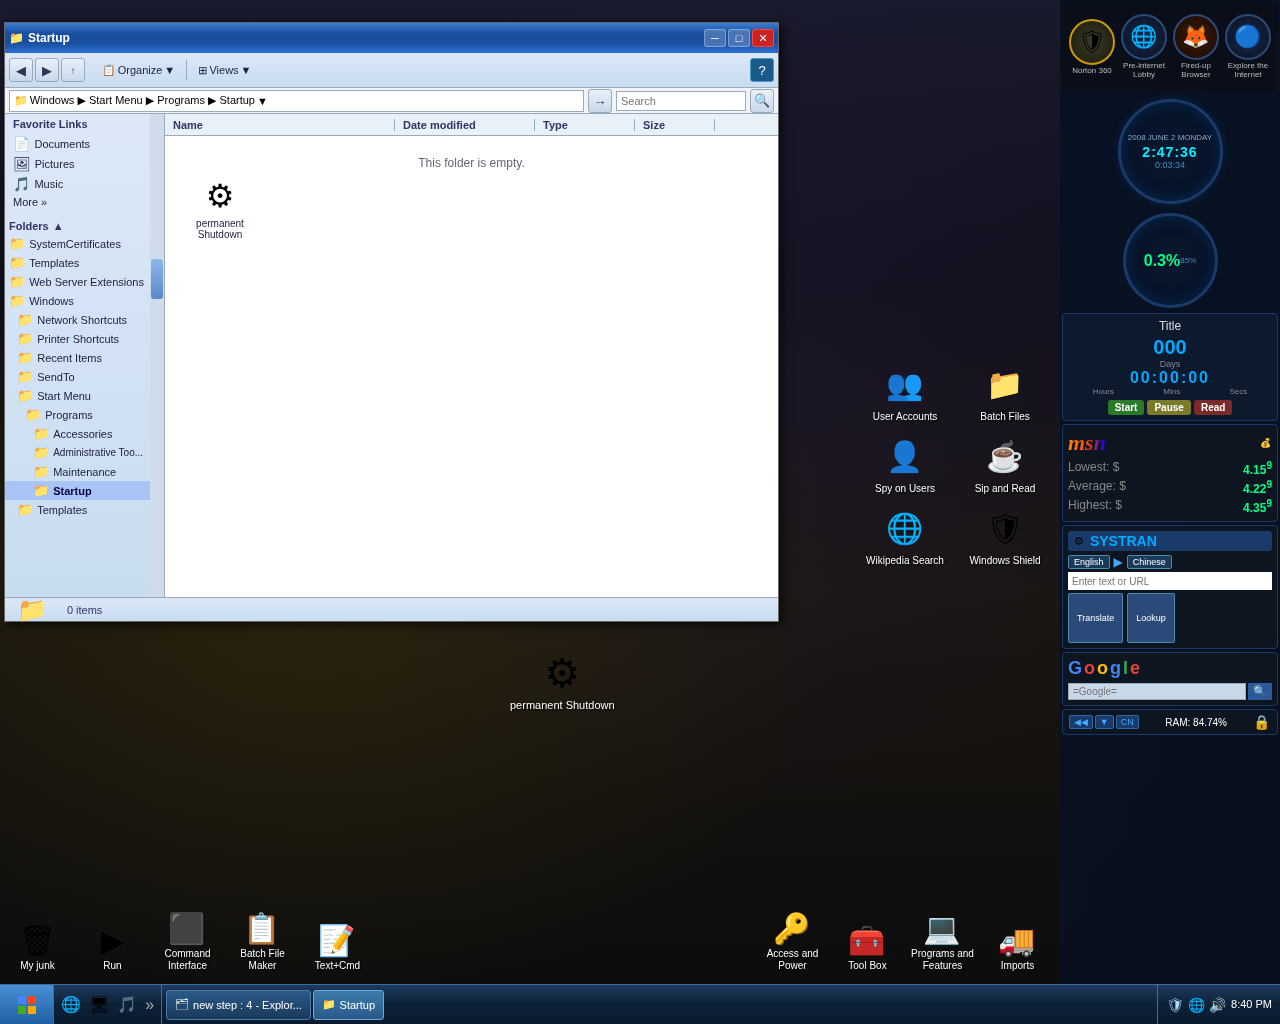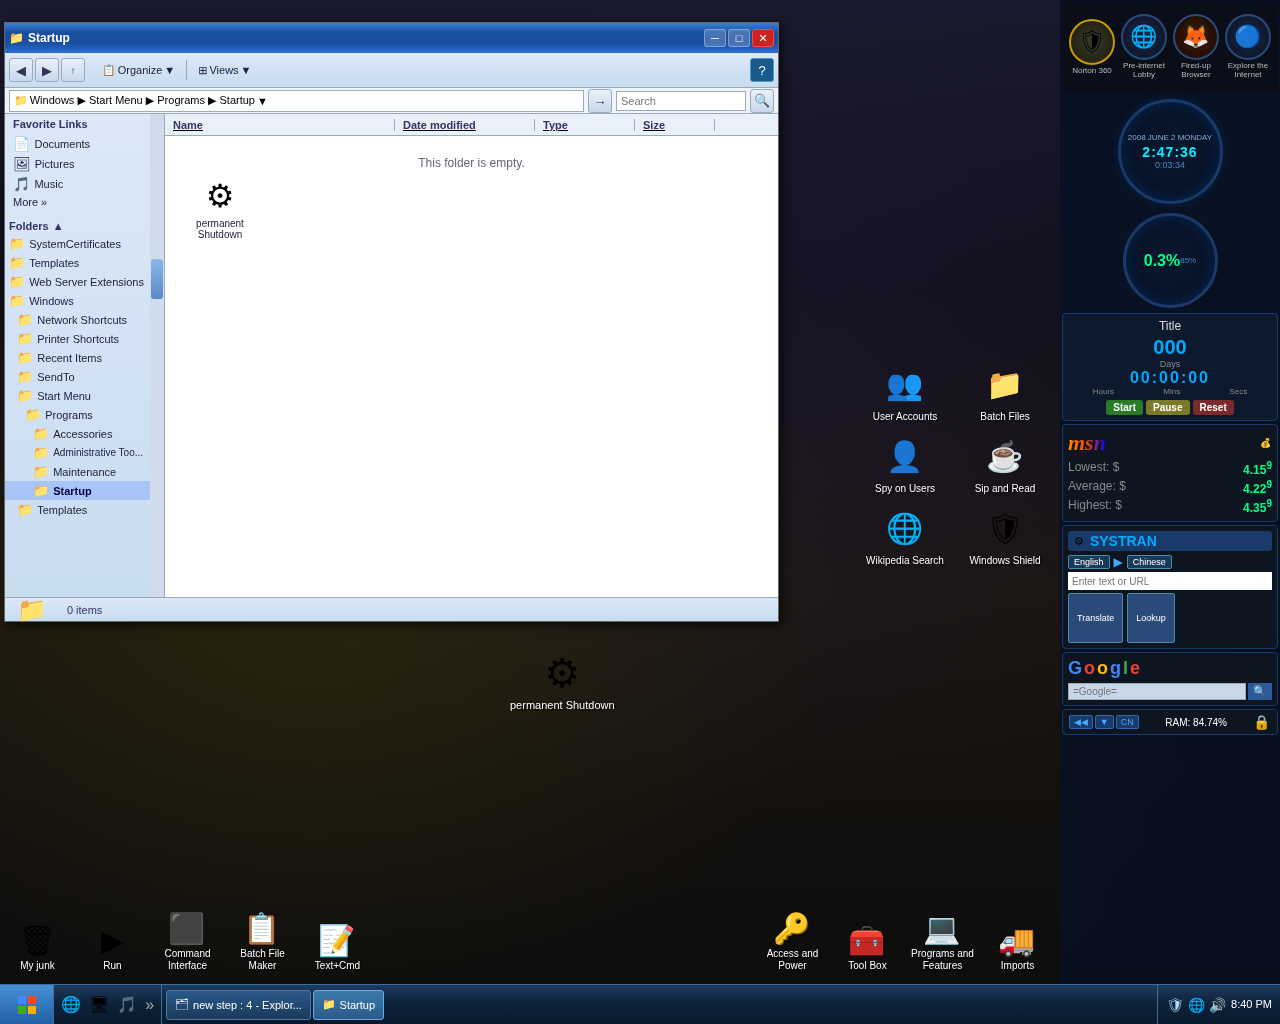--- a/index.html
+++ b/index.html
@@ -254,21 +254,20 @@
     .sidebar-folder.indent3 { padding-left: 28px; }
 
     .folder-icon { font-size: 13px; }
 
     #explorer-main {
       flex: 1;
       background: white;
       overflow: hidden;
       display: flex;
       flex-direction: column;
-      text-decoration: underline;
     }
 
     #file-list-header {
       display: flex;
       background: #e8f0f8;
       border-bottom: 1px solid #9ab;
       height: 22px;
       align-items: center;
     }
 
@@ -985,21 +984,21 @@
       <div class="rp-timer-days-lbl">Days</div>
       <div class="rp-timer-time">00:00:00</div>
       <div class="rp-timer-sublabels">
         <span>Hours</span>
         <span>Mins</span>
         <span>Secs</span>
       </div>
       <div class="rp-timer-btns">
         <button class="rp-tbtn s">Start</button>
         <button class="rp-tbtn p">Pause</button>
-        <button class="rp-tbtn r">Reset</button>
+        <button class="rp-tbtn r">Read</button>
       </div>
     </div>
 
     <div class="rp-msn">
       <div class="msn-header">
         <span class="msn-logo-text">msn</span>
         <span style="color:#88aacc;font-size:9px;">💰</span>
       </div>
       <div class="msn-row">
         <span class="msn-label">Lowest: $</span>

